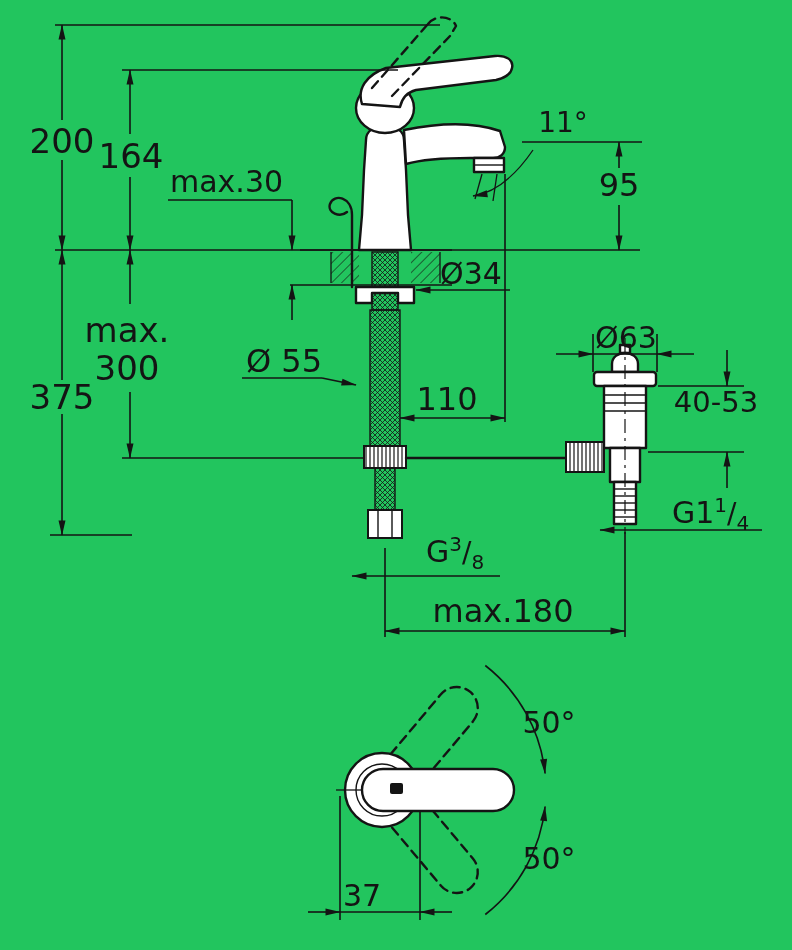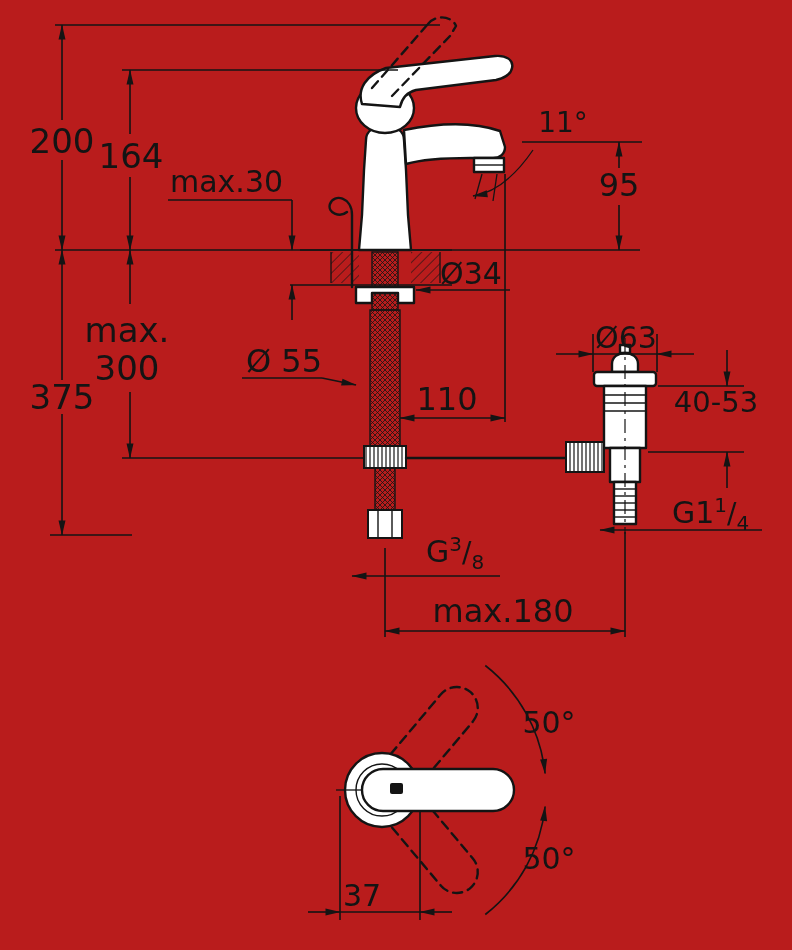--- a/index.html
+++ b/index.html
@@ -1,16 +1,16 @@
 <!DOCTYPE html>
 <html><head>
 <meta charset="utf-8">
 <style>
   html,body{margin:0;padding:0;background:#fff;}
-  .sheet{position:relative;width:792px;height:950px;background:#b91c1c;overflow:hidden;}
+  .sheet{position:relative;width:792px;height:950px;background:#22c55e;overflow:hidden;}
   svg{display:block;}
   text{font-family:"DejaVu Sans", sans-serif;fill:#141414;}
   .t34{font-size:34px}.t32{font-size:32px}.t30{font-size:30px}
   .t29{font-size:29px}.t28{font-size:28px}.t20{font-size:20px}
   .ol{stroke:#141414;stroke-width:2.4;fill:#fff;stroke-linejoin:round;stroke-linecap:round;}
   .oln{stroke:#141414;stroke-width:2.4;fill:none;stroke-linejoin:round;stroke-linecap:round;}
   .thin{stroke:#141414;stroke-width:1.3;fill:none;}
   .dim{stroke:#141414;stroke-width:1.6;fill:none;}
   .dash{stroke-dasharray:9 6;}
   .cl{stroke:#141414;stroke-width:1.2;fill:none;stroke-dasharray:14 5 3 5;}

